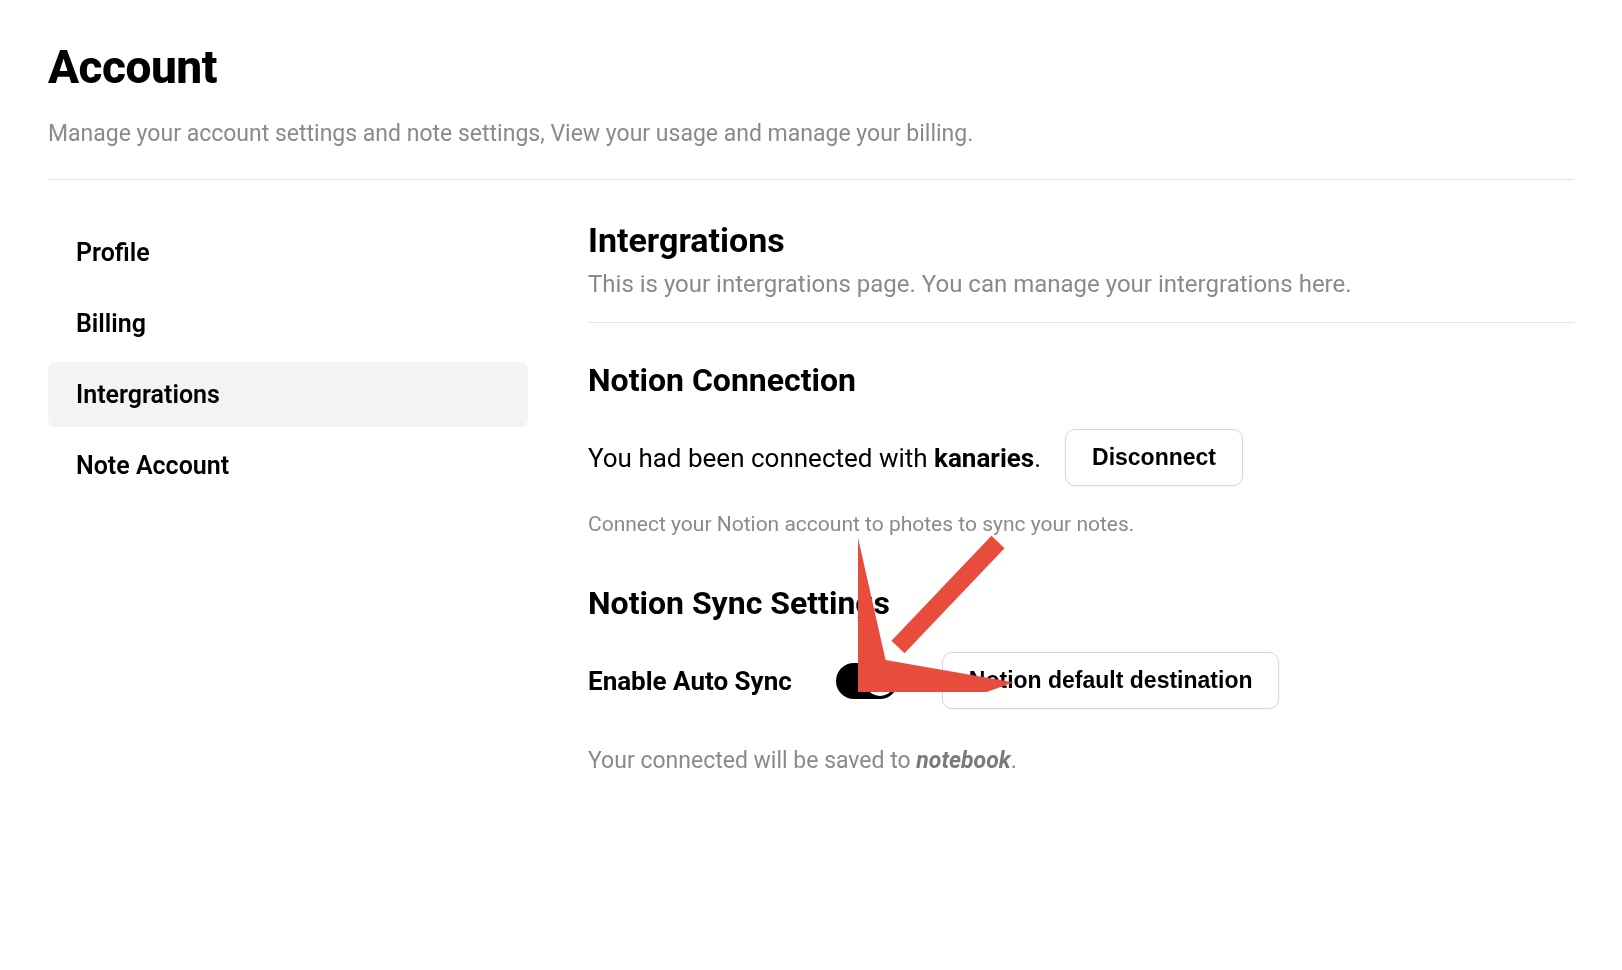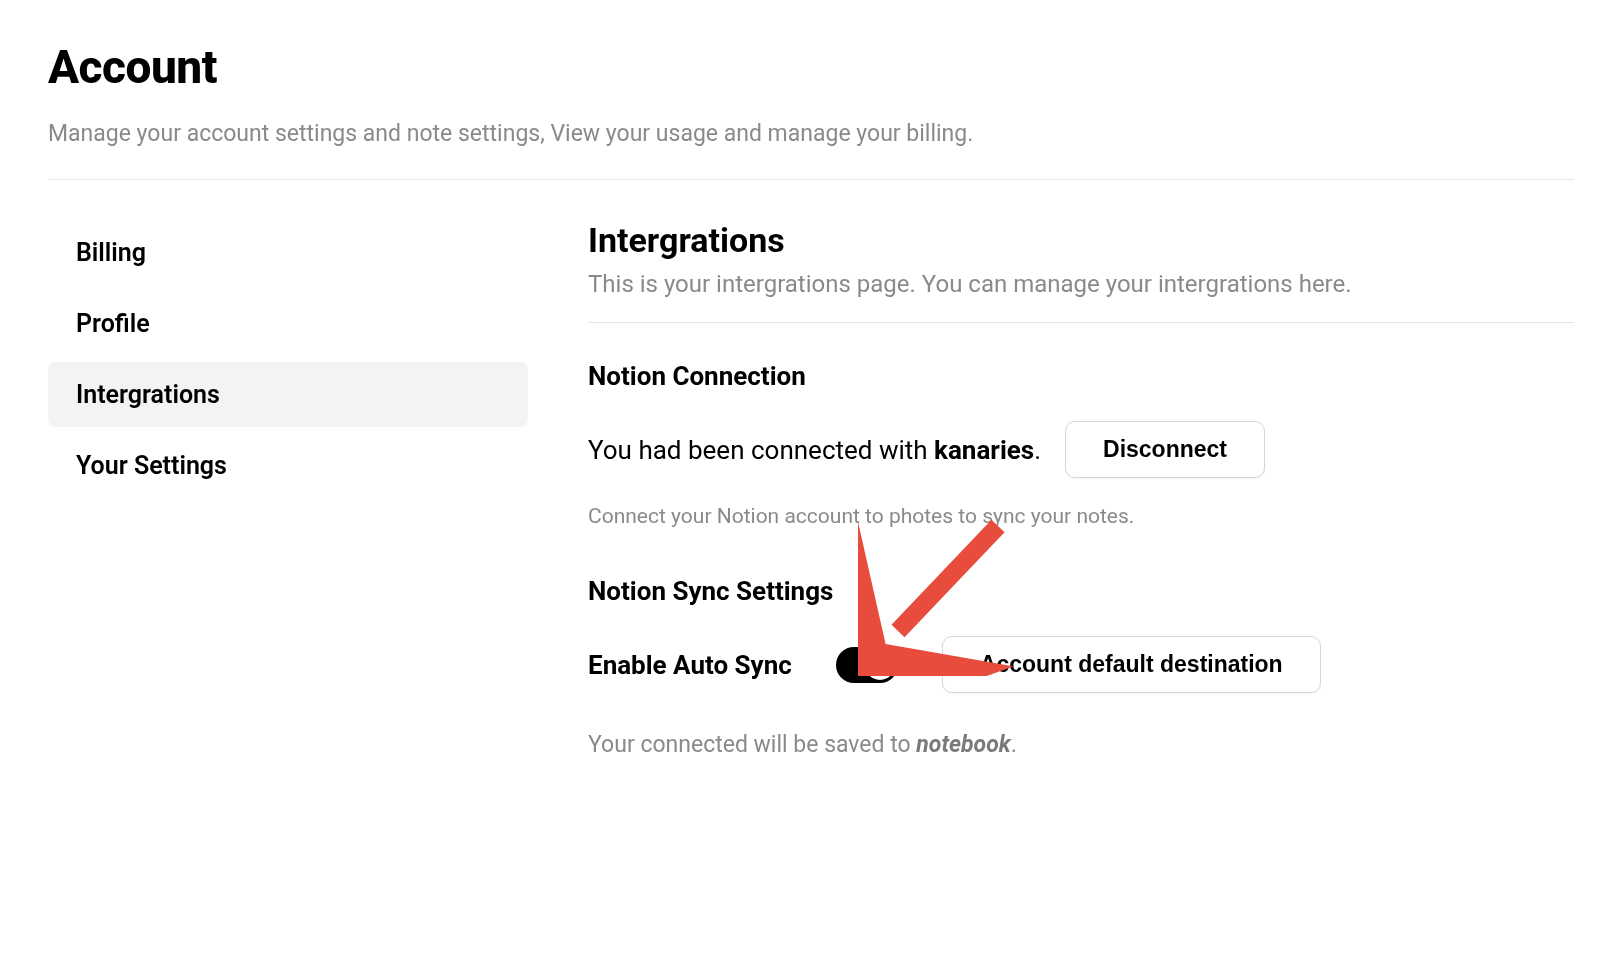--- a/index.html
+++ b/index.html
@@ -61,38 +61,38 @@
       font-size: 24px;
       color: #8a8a8a;
       margin-bottom: 24px;
     }
     .section-divider {
       border: none;
       border-top: 1px solid #e5e5e5;
       margin-bottom: 38px;
     }
     .subsection-title {
-      font-size: 26px;
+      font-size: 32px;
       font-weight: 700;
       margin-bottom: 30px;
     }
     .connection-row {
       display: flex;
       align-items: center;
       gap: 24px;
       margin-bottom: 26px;
     }
     .connection-text {
       font-size: 26px;
     }
     .connection-text strong {
       font-weight: 700;
     }
     .btn {
-      padding: 14px 37px;
+      padding: 14px 26px;
       font-size: 23px;
       font-weight: 600;
       background: #fff;
       border: 1px solid #d6d6d6;
       border-radius: 10px;
       cursor: pointer;
       box-shadow: 0 1px 2px rgba(0,0,0,0.04);
     }
     .helper-text {
       font-size: 21px;
@@ -144,24 +144,24 @@
   </style>
 </head>
 <body>
 
 <h1 class="page-title">Account</h1>
 <p class="page-subtitle">Manage your account settings and note settings, View your usage and manage your billing.</p>
 <hr class="divider">
 
 <div class="layout">
   <nav class="sidebar">
+    <div class="sidebar-item">Profile</div>
     <div class="sidebar-item">Billing</div>
-    <div class="sidebar-item">Profile</div>
     <div class="sidebar-item active">Intergrations</div>
-    <div class="sidebar-item">Your Settings</div>
+    <div class="sidebar-item">Note Account</div>
   </nav>
 
   <main class="main">
     <h2 class="section-title">Intergrations</h2>
     <p class="section-subtitle">This is your intergrations page. You can manage your intergrations here.</p>
     <hr class="section-divider">
 
     <h3 class="subsection-title">Notion Connection</h3>
     <div class="connection-row">
       <span class="connection-text">
@@ -170,21 +170,21 @@
       <button class="btn">Disconnect</button>
     </div>
     <p class="helper-text">Connect your Notion account to photes to sync your notes.</p>
 
     <h3 class="subsection-title">Notion Sync Settings</h3>
     <div class="sync-row">
       <span class="sync-label">Enable Auto Sync</span>
       <div class="toggle">
         <div class="toggle-knob"></div>
       </div>
-      <button class="btn">Account default destination</button>
+      <button class="btn">Notion default destination</button>
 
       <svg class="arrow-annotation" width="160" height="160" viewBox="0 0 160 160" style="left:270px; top:-120px;">
         <defs>
           <marker id="ah" markerWidth="14" markerHeight="14" refX="3" refY="6" orient="auto">
             <path d="M0,0 L12,6 L0,12 L4,6 Z" fill="#e74c3c"></path>
           </marker>
         </defs>
         <line x1="140" y1="10" x2="40" y2="115" stroke="#e74c3c" stroke-width="18" marker-end="url(#ah)"></line>
       </svg>
     </div>

